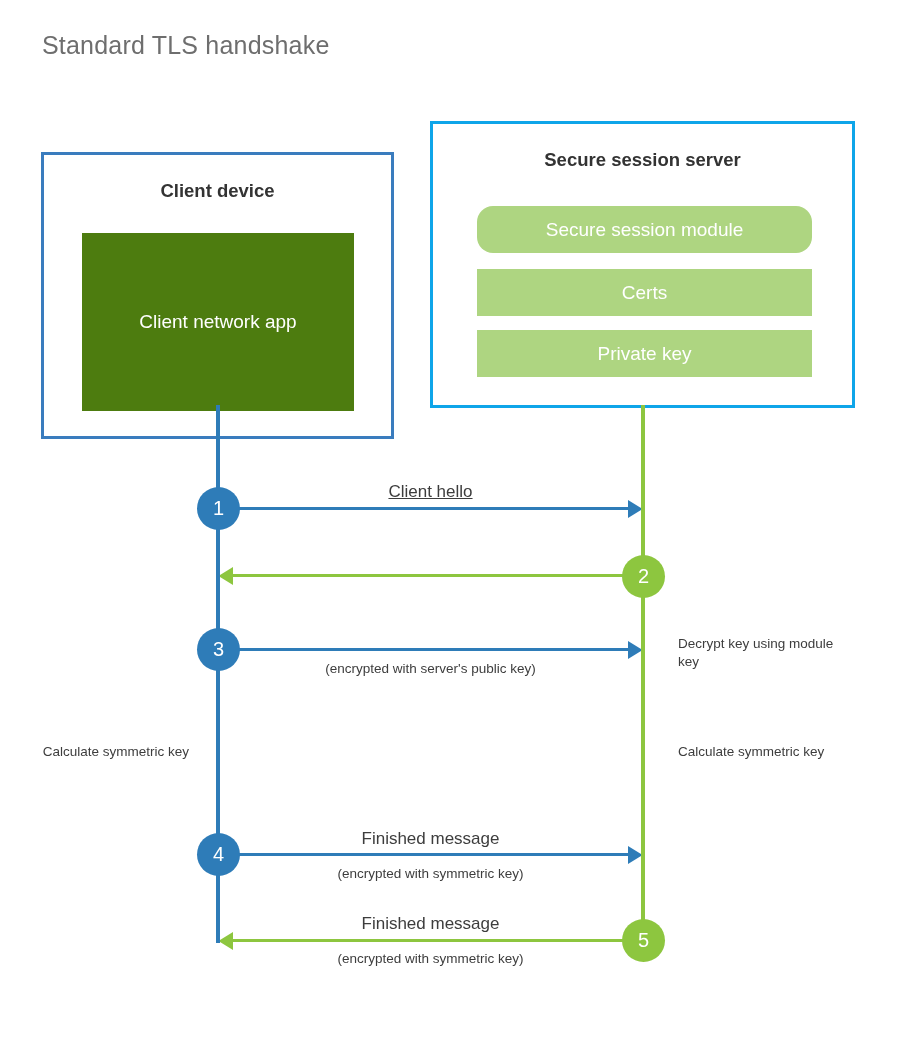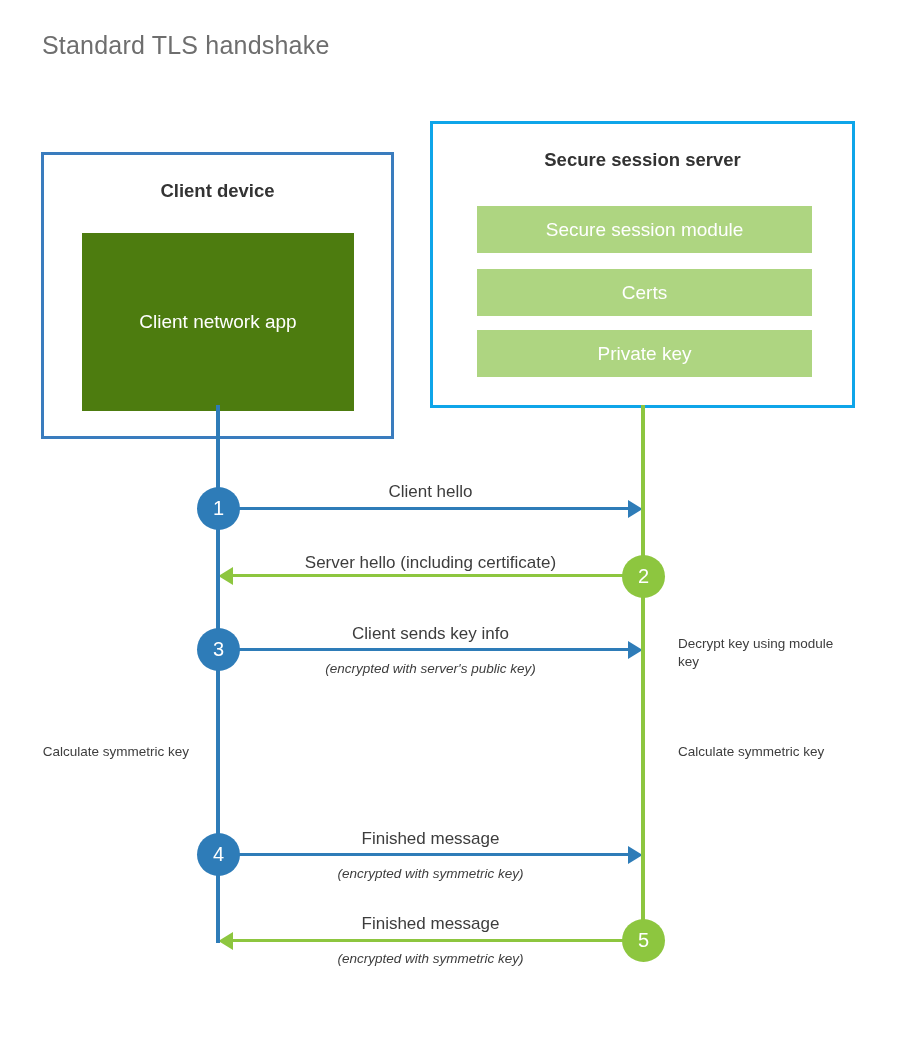--- a/index.html
+++ b/index.html
@@ -82,21 +82,21 @@
     width: 335px;
     height: 47px;
     background: #aed581;
     color: #ffffff;
     font-size: 19px;
     display: flex;
     align-items: center;
     justify-content: center;
     text-align: center;
   }
-  .server-block.b0 { top: 82px; }
+  .server-block.b0 { top: 82px; border-radius: 16px; }
   .server-block.b1 { top: 145px; }
   .server-block.b2 { top: 206px; }
 
   
   .lifeline {
     position: absolute;
     width: 4px;
   }
   .lifeline.client-line {
     left: 214px;
@@ -152,21 +152,20 @@
     font-size: 17px;
     color: #3d3d3d;
     white-space: nowrap;
   }
   .msg-sub {
     position: absolute;
     text-align: center;
     font-size: 13.5px;
     color: #3d3d3d;
     white-space: nowrap;
-    font-style: italic;
   }
 
   
   .side-note {
     position: absolute;
     font-size: 13.5px;
     color: #3d3d3d;
     line-height: 1.35;
   }
   .side-note.right-align { text-align: right; }
@@ -187,31 +186,29 @@
   <div class="entity-box server">
     <div class="entity-title">Secure session server</div>
     <div class="server-block b0">Secure session module</div>
     <div class="server-block b1">Certs</div>
     <div class="server-block b2">Private key</div>
   </div>
 
   <div class="lifeline client-line"></div>
   <div class="lifeline server-line"></div>
 
-  <div class="msg-label" style="left:216px; top:479px; width:425px;">Client hello</div>
+  <div class="msg-label" style="left:216px; top:479px; width:425px;text-decoration:underline;">Client hello</div>
   <div class="msg-line blue" style="left:216px; top:505px; width:412px;"></div>
   <div class="arrow-head right blue" style="left:626px; top:498px;"></div>
   <div class="step-circle blue" style="left:195px; top:485px;">1</div>
 
-  <div class="msg-label" style="left:216px; top:550px; width:425px;">Server hello (including certificate)</div>
   <div class="msg-line green" style="left:229px; top:572px; width:412px;"></div>
   <div class="arrow-head left green" style="left:216px; top:565px;"></div>
   <div class="step-circle green" style="left:620px; top:553px;">2</div>
 
-  <div class="msg-label" style="left:216px; top:621px; width:425px;">Client sends key info</div>
   <div class="msg-line blue" style="left:216px; top:646px; width:412px;"></div>
   <div class="arrow-head right blue" style="left:626px; top:639px;"></div>
   <div class="msg-sub" style="left:216px; top:658px; width:425px;">(encrypted with server's public key)</div>
   <div class="step-circle blue" style="left:195px; top:626px;">3</div>
 
   <div class="side-note left-align" style="left:675px; top:632px; width:170px;">Decrypt key using module key</div>
 
   <div class="side-note right-align" style="left:20px; top:740px; width:168px;">Calculate symmetric key</div>
   <div class="side-note left-align" style="left:675px; top:740px; width:170px;">Calculate symmetric key</div>
 

